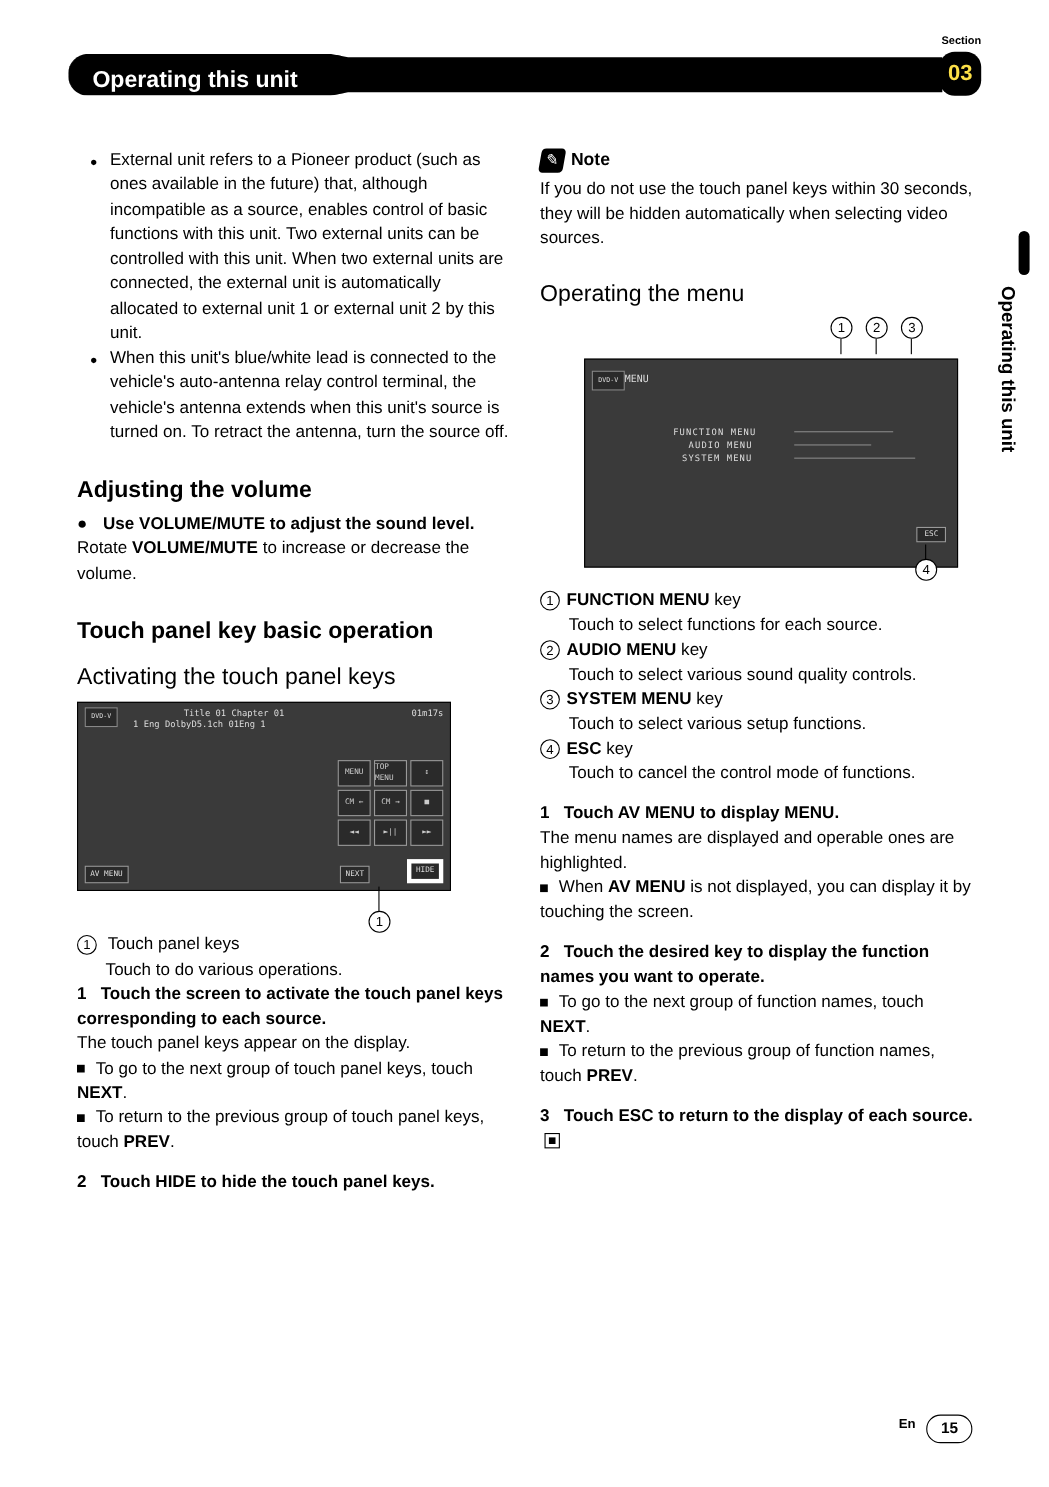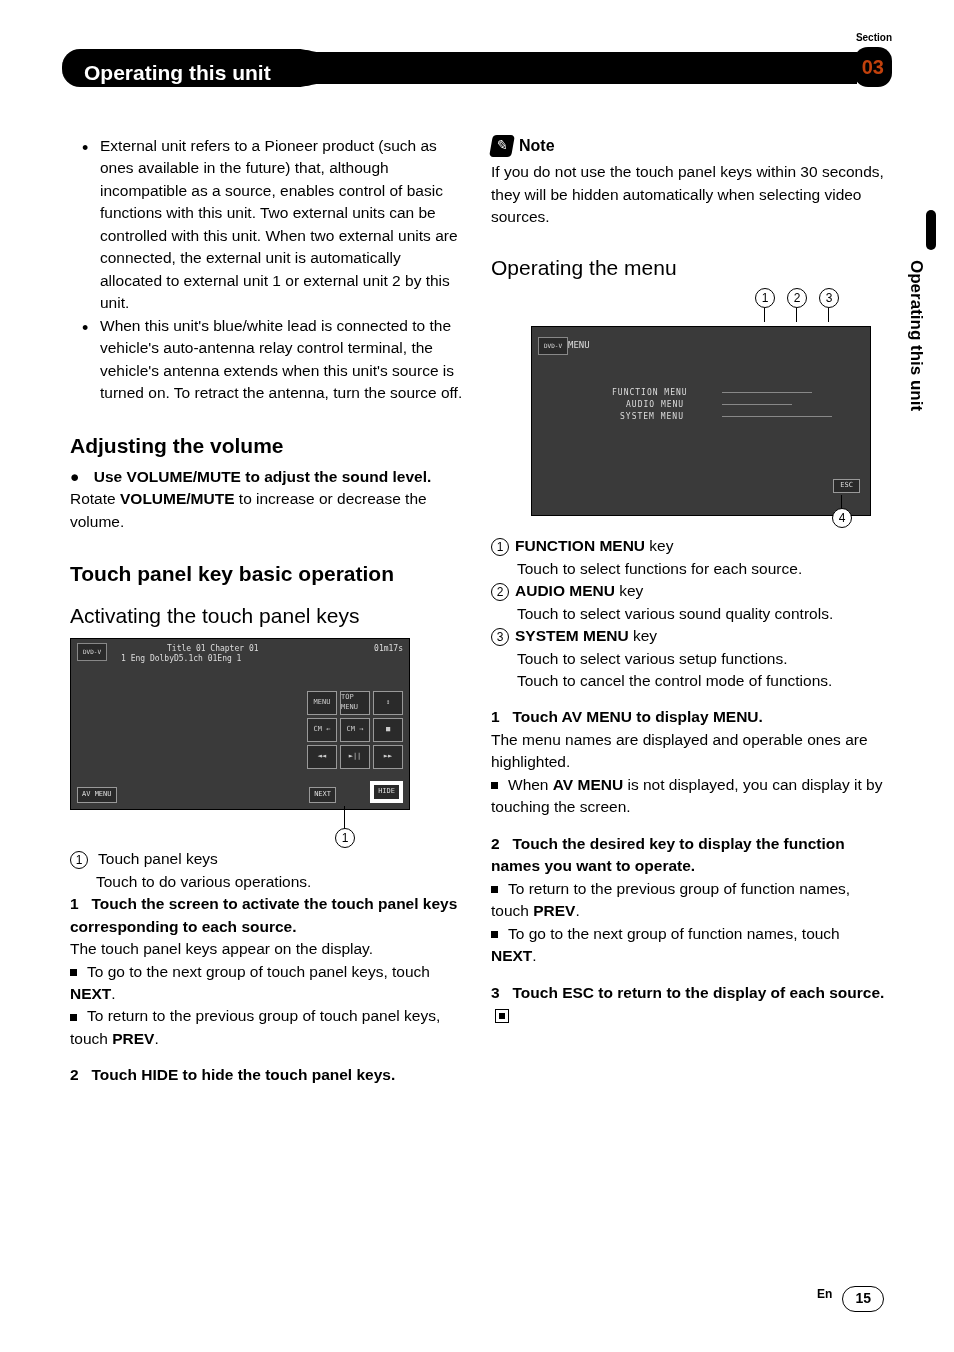--- a/index.html
+++ b/index.html
@@ -41,21 +41,21 @@
     right: 0;
     top: -18px;
     text-align: right;
   }
   .section-label {
     font-size: 10px;
     font-weight: bold;
   }
   .section-pill {
     background: #000;
-    color: #c2410c;
+    color: #fde047;
     font-weight: bold;
     font-size: 20px;
     padding: 6px 8px;
     border-radius: 14px;
     display: inline-block;
     margin-top: 2px;
   }
   .sidebar-text {
     position: absolute;
     right: 26px;
@@ -289,29 +289,30 @@
       <div style="position:absolute;left:310px;top:205px;width:1px;height:14px;background:#000;"></div>
       <div class="fig-num" style="left:301px;top:218px;">4</div>
     </div>
 
     <p><span class="circ-num">1</span><b>FUNCTION MENU</b><span> key</span></p>
     <p style="padding-left:26px;">Touch to select functions for each source.</p>
     <p><span class="circ-num">2</span><b>AUDIO MENU</b><span> key</span></p>
     <p style="padding-left:26px;">Touch to select various sound quality controls.</p>
     <p><span class="circ-num">3</span><b>SYSTEM MENU</b><span> key</span></p>
     <p style="padding-left:26px;">Touch to select various setup functions.</p>
+    <p><span class="circ-num">4</span><b>ESC</b><span> key</span></p>
     <p style="padding-left:26px;">Touch to cancel the control mode of functions.</p>
 
     <p style="margin-top:14px;"><b><span>1</span>&nbsp;&nbsp;&nbsp;<span>Touch AV MENU to display MENU.</span></b></p>
     <p>The menu names are displayed and operable ones are highlighted.</p>
     <p><span class="sq"></span><span>When </span><b>AV MENU</b><span> is not displayed, you can display it by touching the screen.</span></p>
 
     <p style="margin-top:14px;"><b><span>2</span>&nbsp;&nbsp;&nbsp;<span>Touch the desired key to display the function names you want to operate.</span></b></p>
+    <p><span class="sq"></span><span>To go to the next group of function names, touch </span><b>NEXT</b>.</p>
     <p><span class="sq"></span><span>To return to the previous group of function names, touch </span><b>PREV</b>.</p>
-    <p><span class="sq"></span><span>To go to the next group of function names, touch </span><b>NEXT</b>.</p>
 
     <p style="margin-top:14px;"><b><span>3</span>&nbsp;&nbsp;&nbsp;<span>Touch ESC to return to the display of each source.</span></b><span class="end-mark"></span></p>
   </div>
 </div>
 
 <div class="footer">
   <span class="footer-en">En</span>
   <span class="footer-pg">15</span>
 </div>
 

